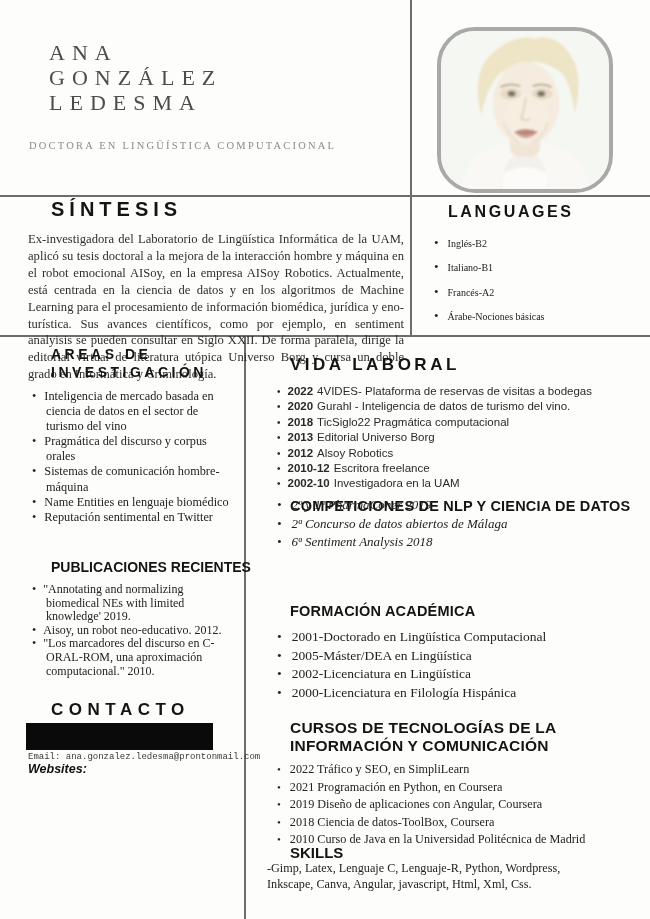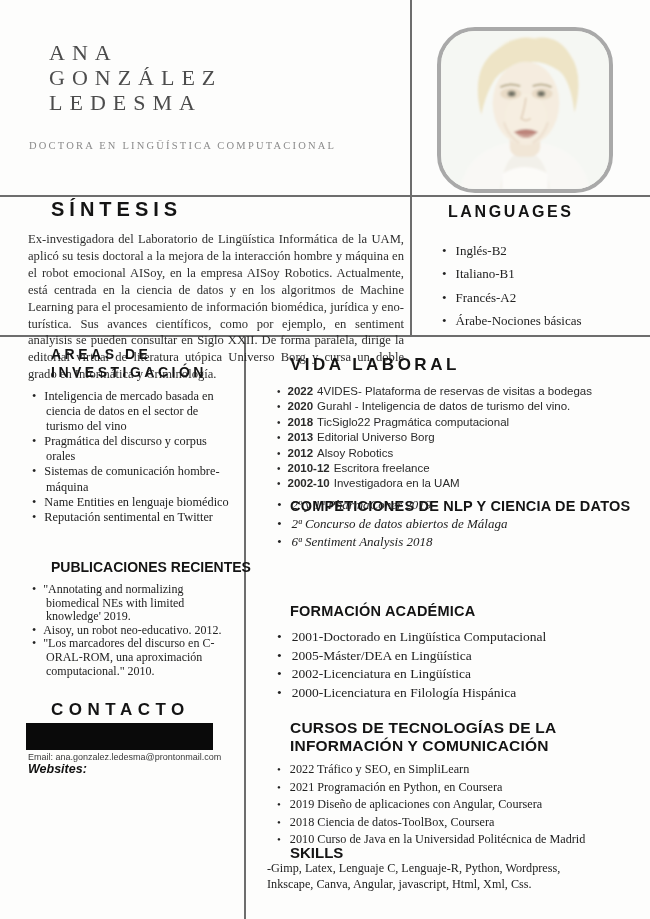--- a/index.html
+++ b/index.html
@@ -28,40 +28,40 @@
   
   .h-big{font-family:"Liberation Sans",sans-serif;font-weight:bold;color:#141414;margin-left:23px;}
 
   
   #sintesis-title{position:absolute;left:28px;top:198px;font-size:20px;letter-spacing:5px;}
   #sintesis-body{position:absolute;left:28px;top:231px;width:376px;font-size:12.6px;
                  line-height:16.9px;text-align:justify;color:#2e2e2e;}
 
   
   #languages-title{position:absolute;left:425px;top:203px;font-size:16px;letter-spacing:2.6px;}
-  #languages-list{position:absolute;left:430px;top:227px;margin:12px;padding:0;list-style:none;
-                  font-size:13px;line-height:23.4px;color:#222;}
+  #languages-list{position:absolute;left:430px;top:227px;margin:4px;padding:0;list-style:none;
+                  font-size:10px;line-height:23.4px;color:#222;}
   #languages-list li::before{content:"•";margin-right:9px;font-size:13px;}
 
   
   #areas-title{position:absolute;left:28px;top:346px;font-size:14px;letter-spacing:3.5px;line-height:17.5px;}
   #areas-list{position:absolute;left:32px;top:389px;width:200px;margin:0;padding:0;list-style:none;
               font-size:12.3px;line-height:15.1px;color:#222;}
   #areas-list li{padding-left:14px;text-indent:-14px;margin:0;}
   #areas-list li::before{content:"•";margin-right:8px;}
 
   #pubs-title{position:absolute;left:28px;top:559px;font-size:14px;}
   #pubs-list{position:absolute;left:32px;top:583px;width:196px;margin:0;padding:0;list-style:none;
              font-size:12px;line-height:13.6px;color:#222;}
   #pubs-list li{padding-left:14px;text-indent:-14px;}
   #pubs-list li::before{content:"•";margin-right:7px;}
 
   #contacto-title{position:absolute;left:28px;top:700px;font-size:17px;letter-spacing:5.5px;}
   #redacted-bar{position:absolute;left:26px;top:723px;width:187px;height:27px;background:#0a0a0a;}
-  #email-line{position:absolute;left:28px;top:752px;font-family:Liberation Sans, sans-serif;
+  #email-line{position:absolute;left:28px;top:752px;font-family:Liberation Mono, monospace;
               font-size:9px;color:#3a3a3a;}
   #websites-label{position:absolute;left:28px;top:762px;font-family:"Liberation Sans",sans-serif;
               font-size:12.5px;font-weight:bold;font-style:italic;color:#111;}
   #websites-list{position:absolute;left:28px;top:779px;margin:0;padding:0;list-style:none;
               font-size:12.5px;line-height:15px;color:#222;letter-spacing:.4px;}
 
   
   #vida-title{position:absolute;left:267px;top:355px;font-size:17px;letter-spacing:3.5px;}
   #vida-list{position:absolute;left:277px;top:384px;margin:0;padding:0;list-style:none;
              font-family:"Liberation Sans",sans-serif;font-size:11.5px;line-height:14.4px;color:#2a2a2a;white-space:nowrap;}

